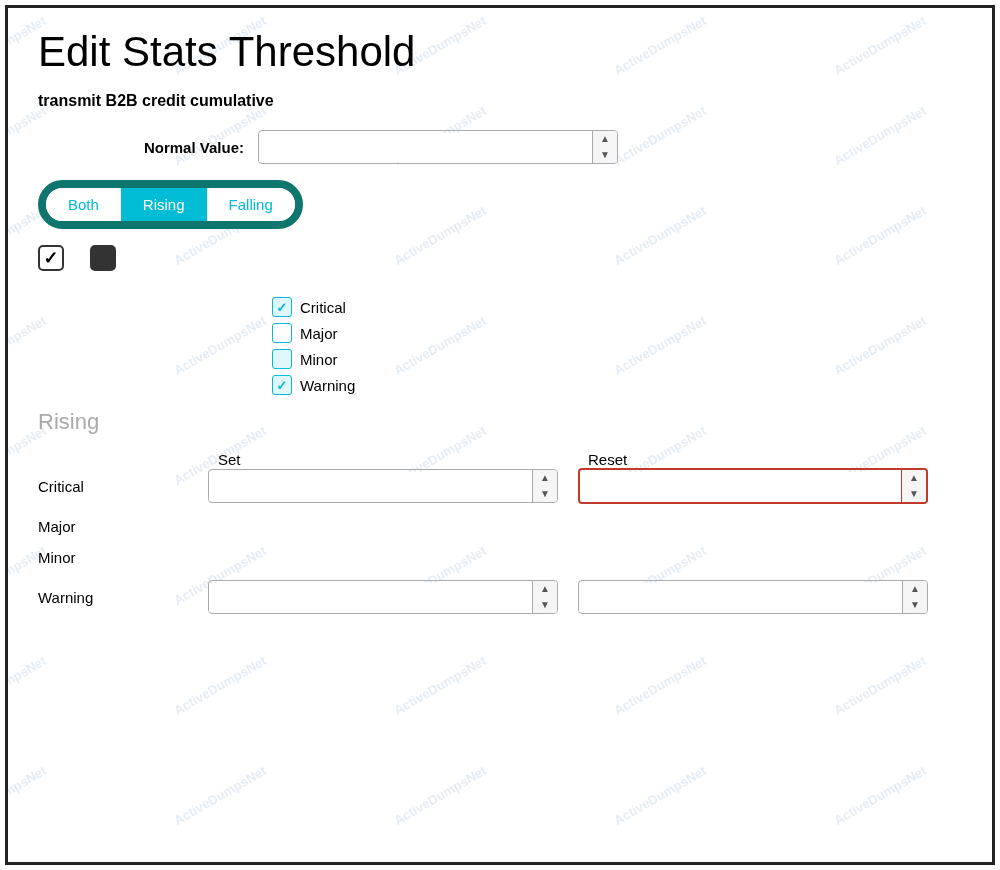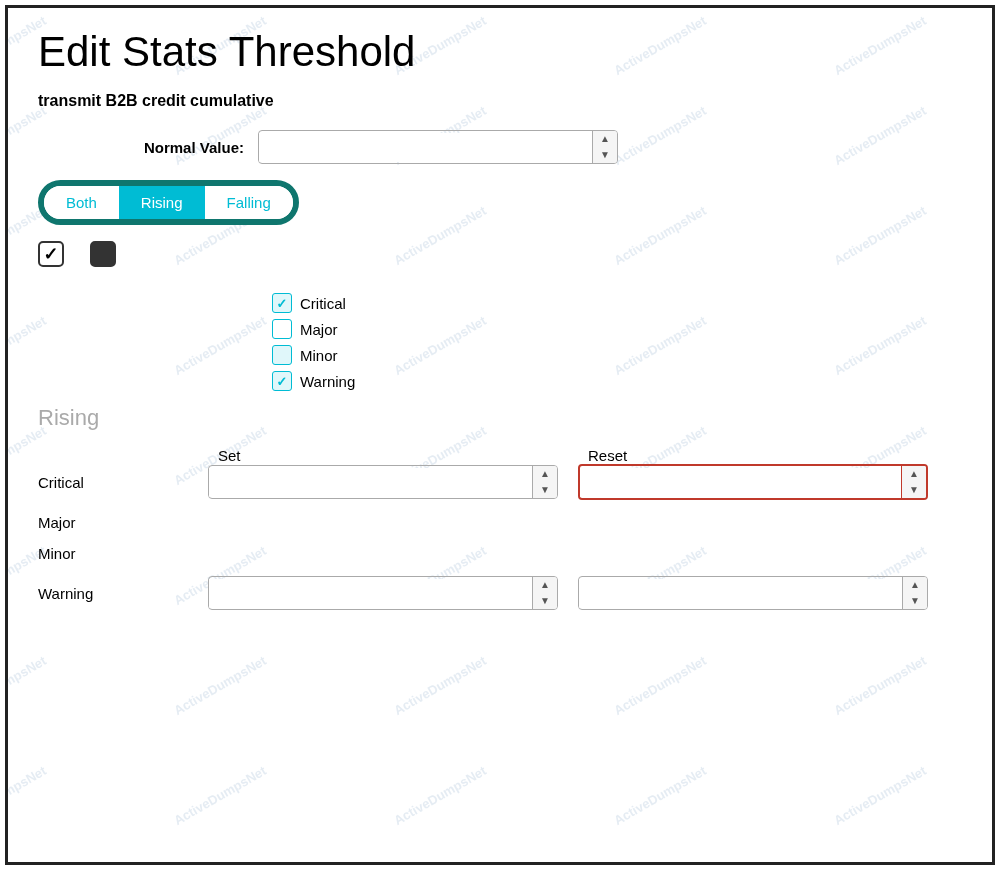--- a/index.html
+++ b/index.html
@@ -97,21 +97,21 @@
       color: #555;
       line-height: 1.2;
       user-select: none;
     }
 
     
     .toggle-group {
       display: flex;
       border-radius: 30px;
       overflow: hidden;
-      border: 6px solid #0f766e;
+      border: 8px solid #0f766e;
       justify-content: center;
     }
     .toggle-btn {
       padding: 8px 22px;
       font-size: 15px;
       cursor: pointer;
       background: #fff;
       color: #00bcd4;
       border: none;
       outline: none;

